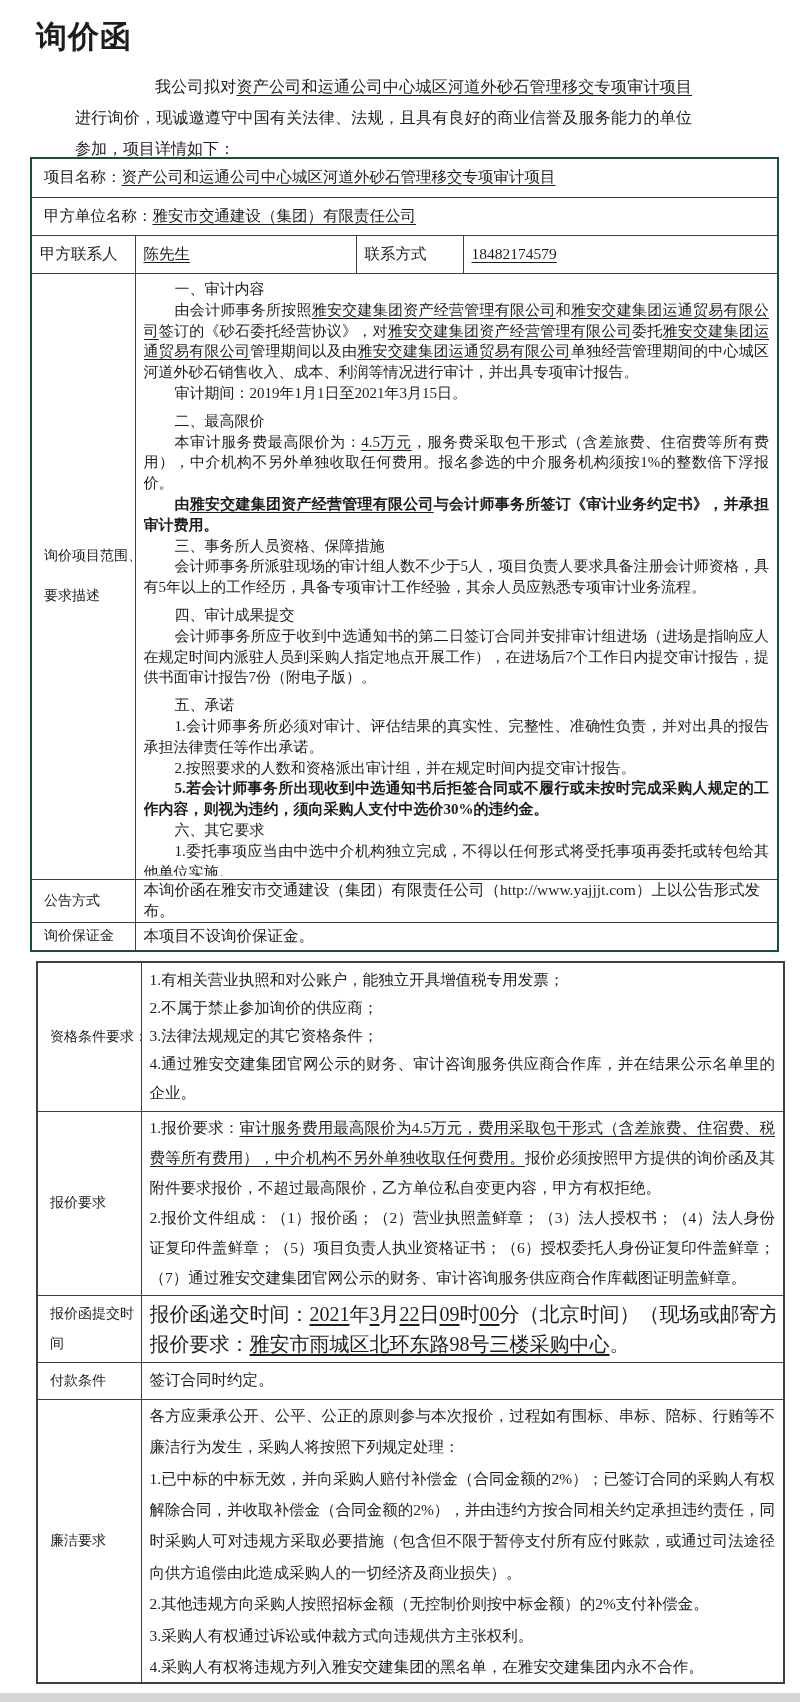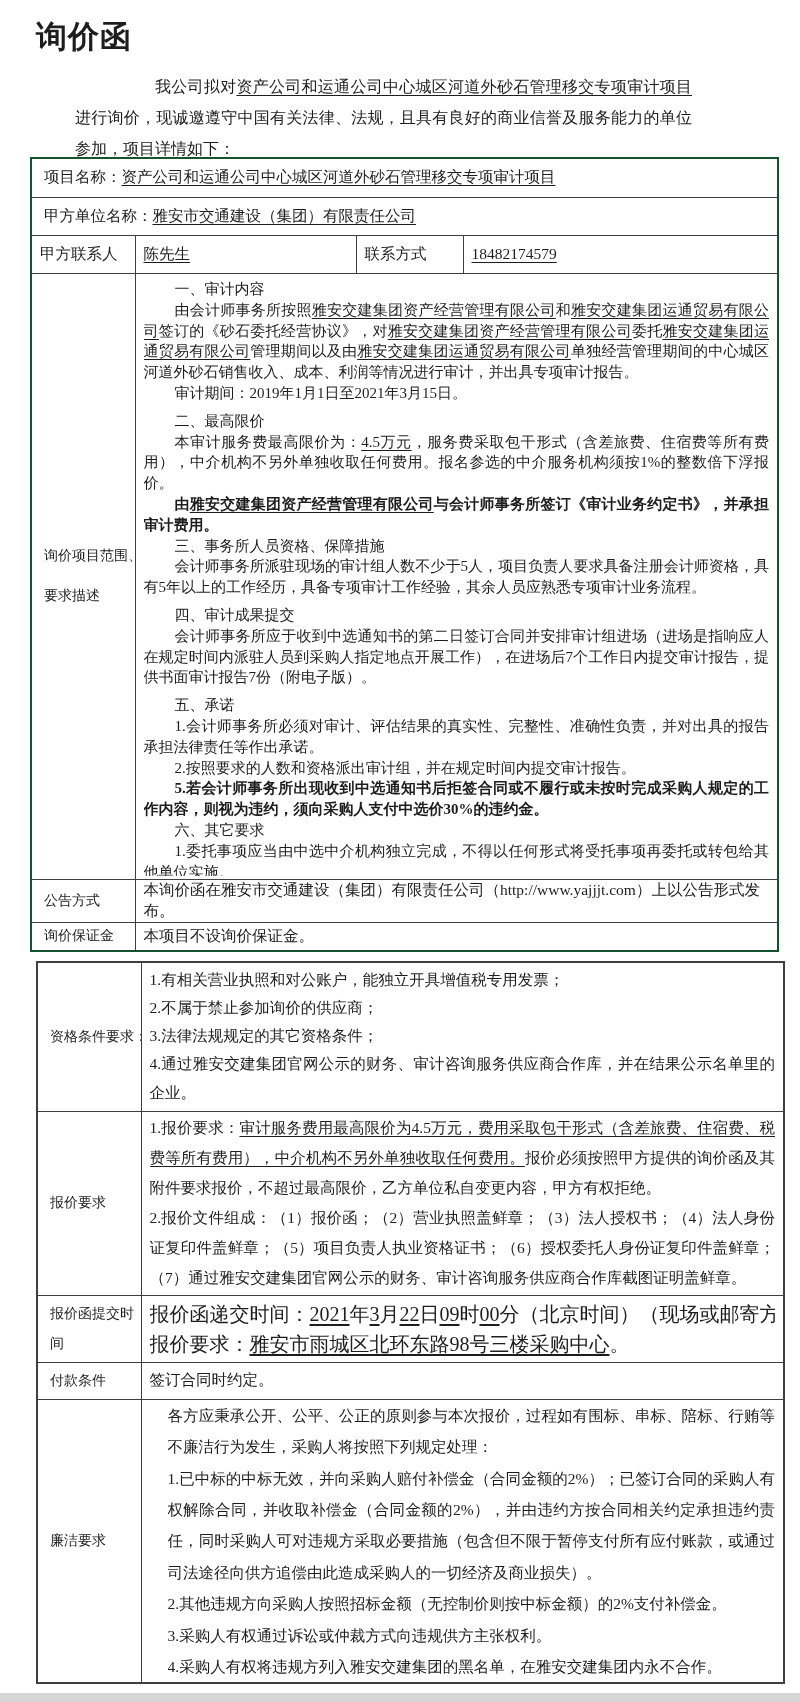--- a/index.html
+++ b/index.html
@@ -38,21 +38,21 @@
   .scope-inner { height:600px; overflow:hidden; padding-top:3px; }
   .sp { margin:0; font-size:15px; line-height:20.8px; text-indent:31px; text-align:justify; }
   .sp.g { margin-top:7px; }
 
   .cell-inner { overflow:hidden; }
   .qual-inner { height:142px; }
   .qual-inner p { margin:0; font-size:15.5px; line-height:28.2px; text-align:justify; }
   .quot-inner { height:180px; }
   .quot-inner p { margin:0; font-size:15.5px; line-height:30px; text-align:justify; }
   .sub-inner p { margin:0; font-size:20px; line-height:30px; white-space:nowrap; }
-  .integ-inner { height:282px;margin-left:18px; }
+  .integ-inner { height:282px; }
   .integ-inner p { margin:0; font-size:15.5px; line-height:31.4px; text-align:justify; }
 
   .footer-strip {
     position:absolute; left:0; bottom:0; width:800px; height:9px; background:#d6d6d6;
   }
 </style>
 </head>
 <body>
 
 <div class="doc-title">询价函</div>

